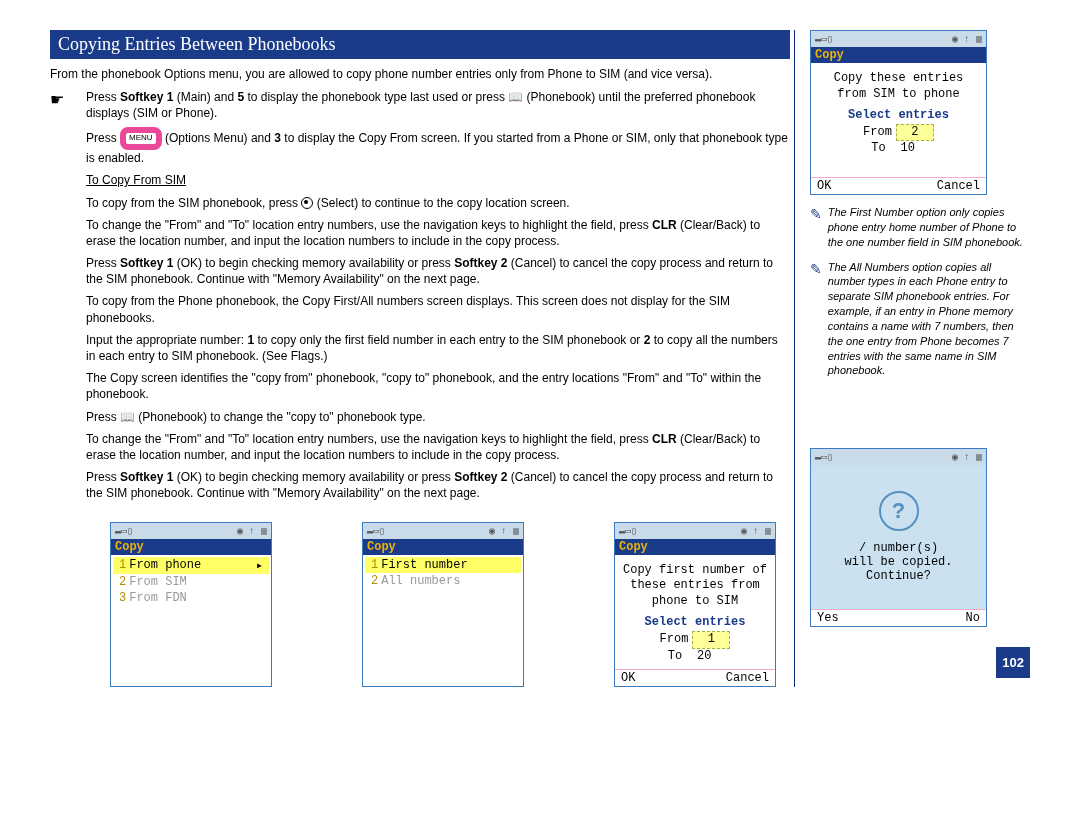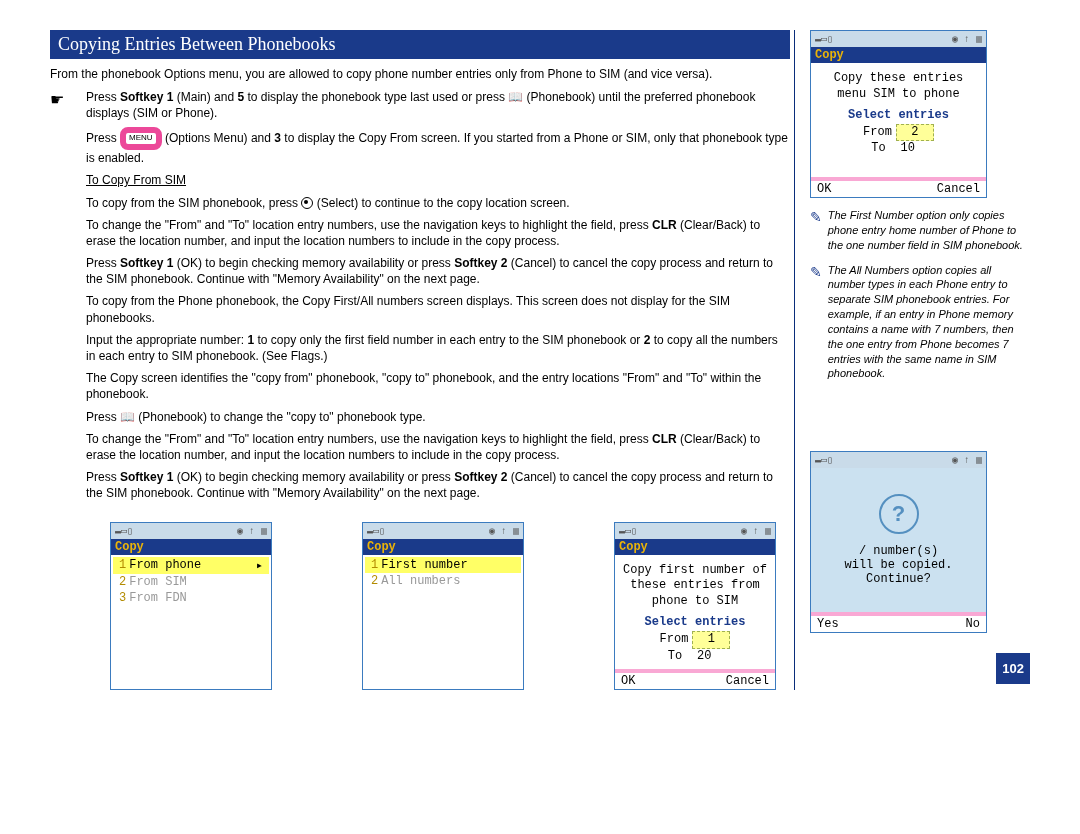--- a/index.html
+++ b/index.html
@@ -149,21 +149,21 @@
     font-size: 12px;
   }
   .field-box.plain {
     border: none;
     background: transparent;
   }
   .ps-footer {
     display: flex;
     justify-content: space-between;
     padding: 1px 6px;
-    border-top: 4px solid #f9a8d4;
+    border-top: 1px solid #f9a8d4;
     font-size: 12px;
     color: #000;
     font-family: "Courier New", monospace;
   }
   .note {
     display: flex;
     gap: 6px;
     margin: 10px 0;
     font-size: 11px;
     font-style: italic;
@@ -316,21 +316,21 @@
     <div class="side-screen-wrap">
       <div class="phone-screen lg">
         <div class="ps-topbar">
             <span>▬▭▯</span>
             <span>◉ ↑ ▥</span>
           </div>
         <div class="ps-title">Copy</div>
         <div class="ps-body">
           <div class="ps-center">
             <div>Copy these entries</div>
-            <div>menu SIM to phone</div>
+            <div>from SIM to phone</div>
             <div class="sel-label">Select entries</div>
             <div class="field-row">
                 <span>From</span> 
                 <span class="field-box">2</span>
               </div>
             <div class="field-row">
                 <span>To</span> 
                 <span class="field-box plain">10</span>
               </div>
           </div>

